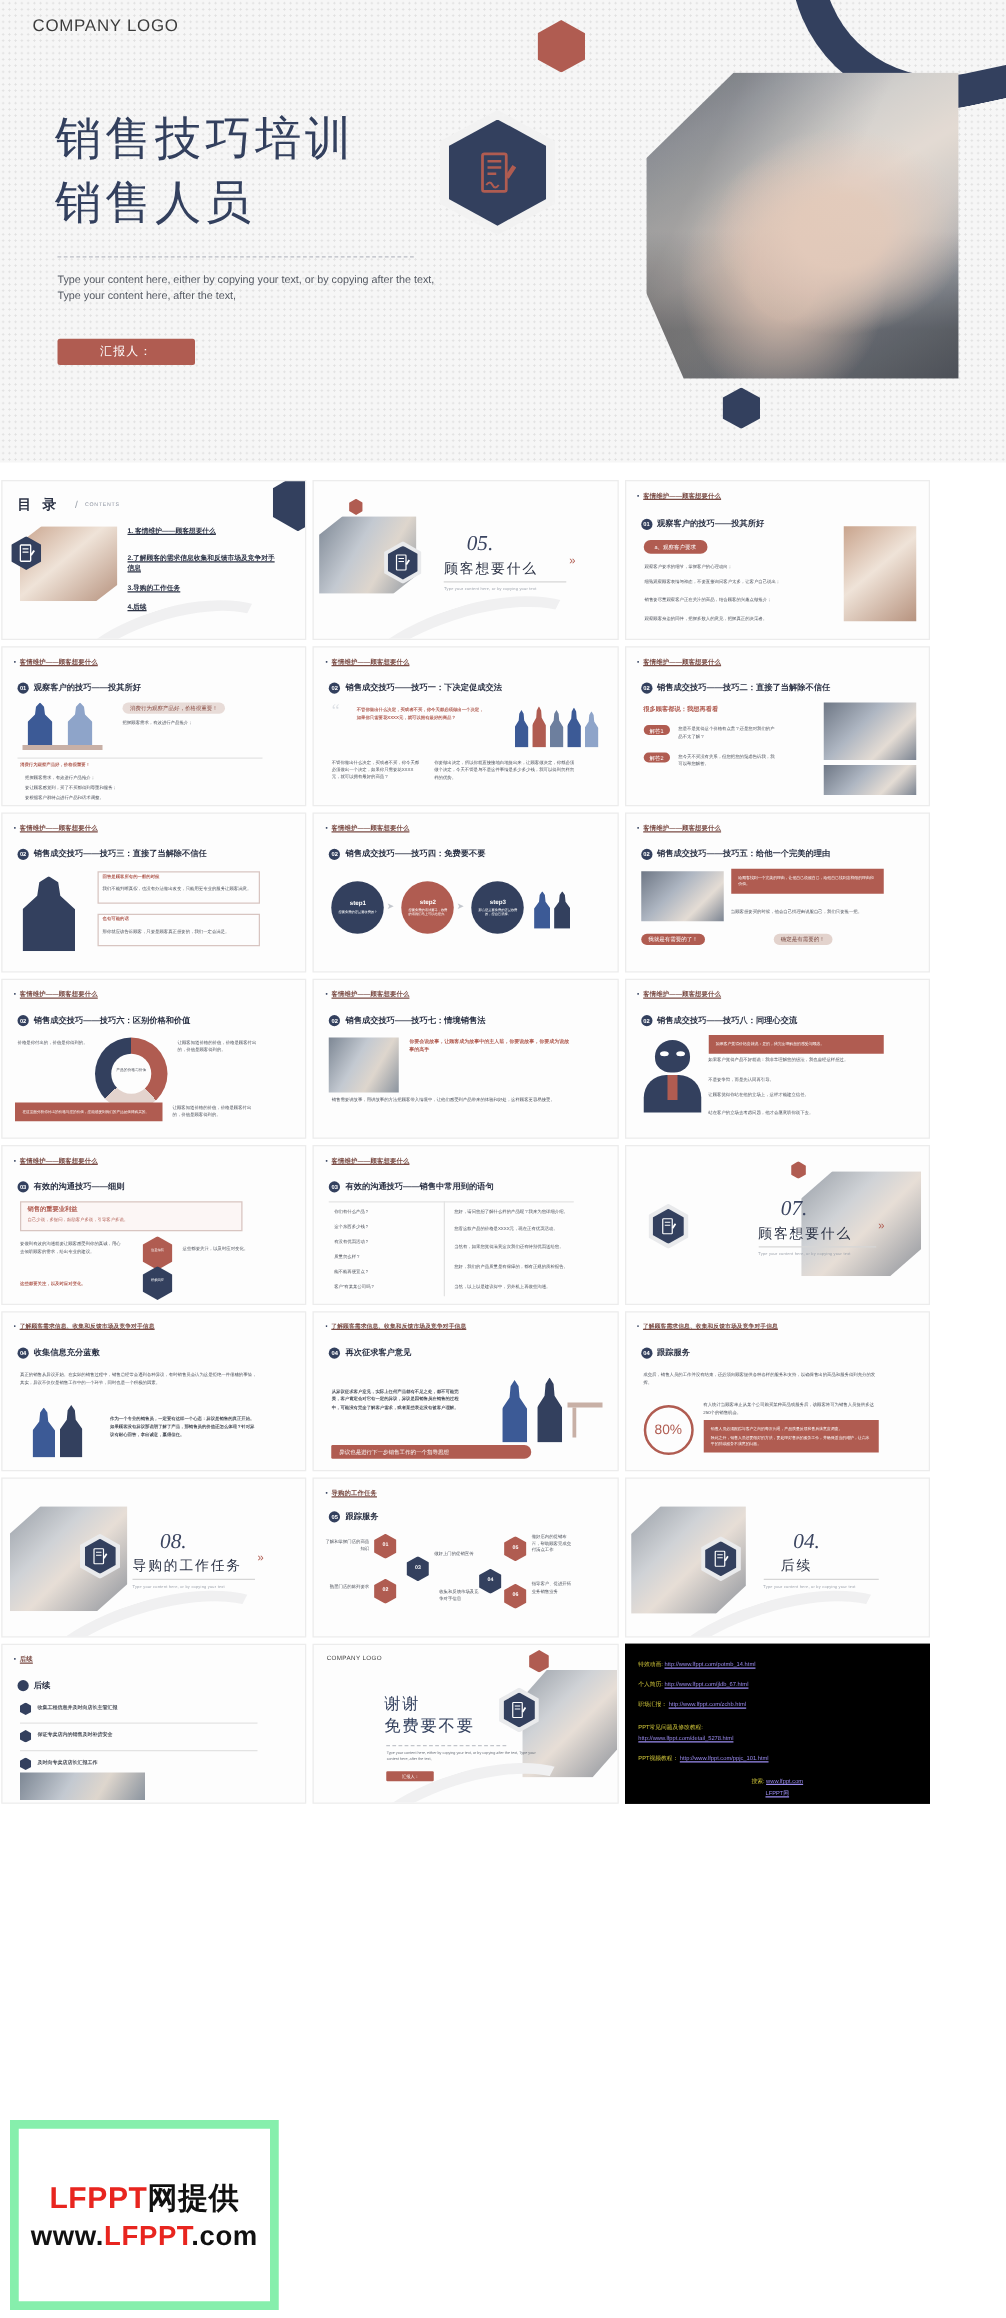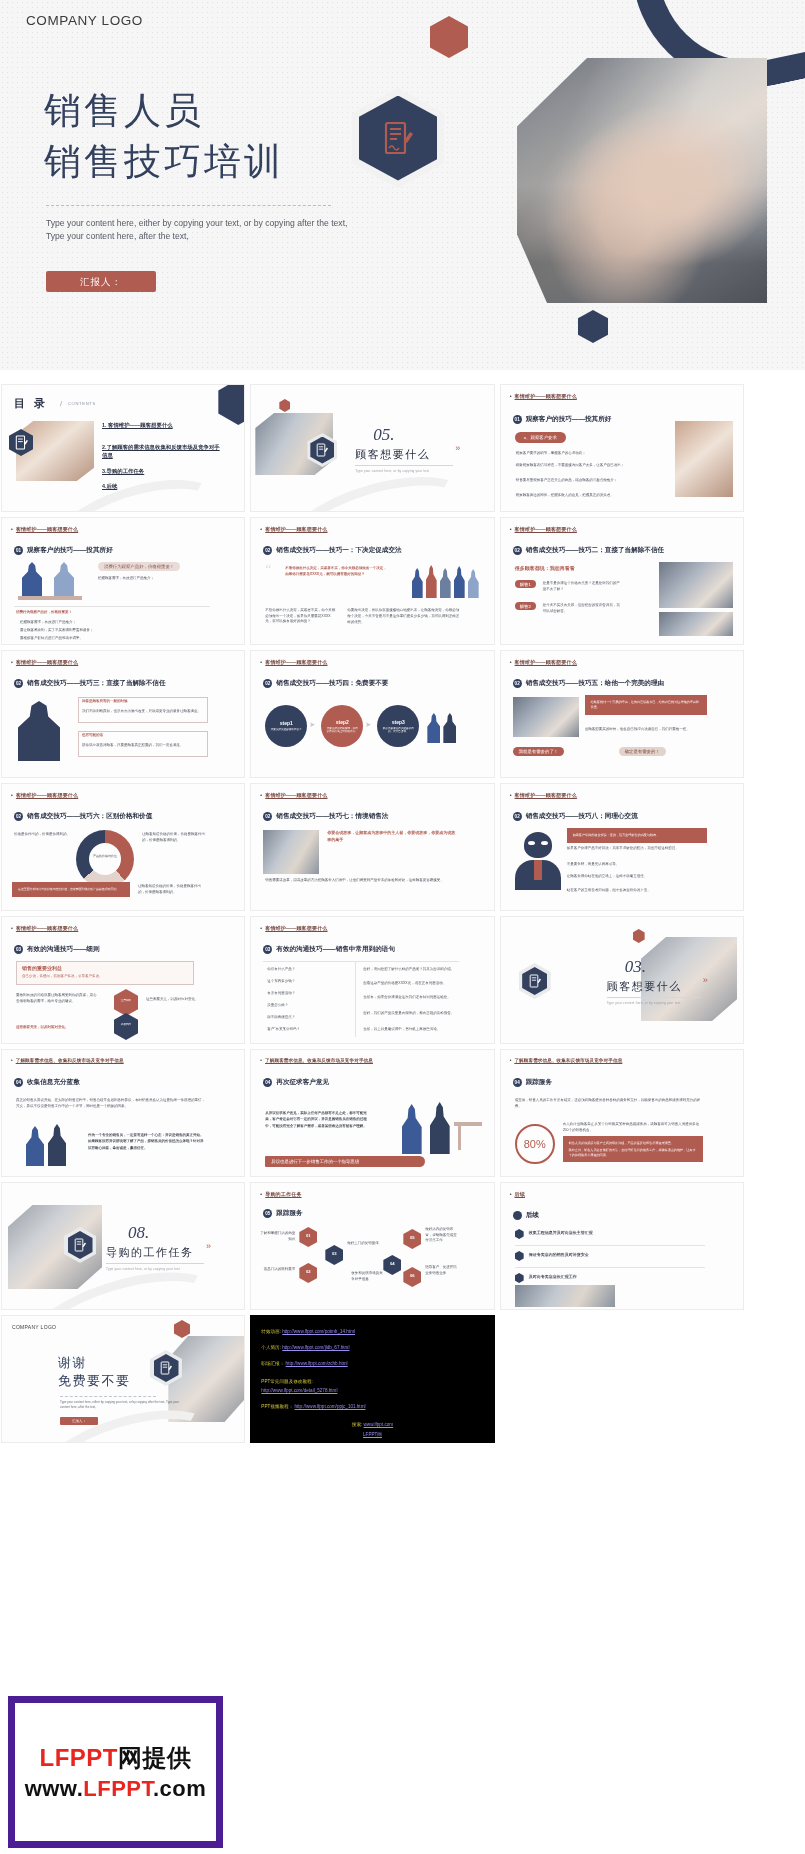--- a/index.html
+++ b/index.html
@@ -206,21 +206,21 @@
     clip-path:polygon(50% 0%,68% 8%,72% 26%,100% 44%,100% 100%,0% 100%,0% 44%,28% 26%,32% 8%);
   }
   .person {
     position:absolute; background:#3c5a96;
     clip-path:polygon(50% 0%,66% 10%,70% 28%,100% 46%,100% 100%,0% 100%,0% 46%,30% 28%,34% 10%);
   }
 
   
   .watermark {
     position:absolute; left:8px; bottom:6px; width:215px; height:152px;
-    background:#4c1d95; padding:7px; display:flex; align-items:center; justify-content:center;
+    background:#86efac; padding:7px; display:flex; align-items:center; justify-content:center;
   }
   .watermark .inner {
     background:#fff; width:100%; height:100%;
     display:flex; flex-direction:column; align-items:center; justify-content:center;
   }
   .wm1 { font-size:24px; font-weight:bold; letter-spacing:.5px; }
   .wm2 { font-size:22px; font-weight:bold; letter-spacing:.5px; margin-top:2px; }
   .wm-red { color:#e8251f; }
   .wm-dark{ color:#111; }
 
@@ -245,22 +245,22 @@
           <rect x="3" y="2" width="19" height="30" rx="1.5" fill="none" stroke="#b05c51" stroke-width="2.2"></rect>
           <line x1="7" y1="8" x2="18" y2="8" stroke="#b05c51" stroke-width="2"></line>
           <line x1="7" y1="13" x2="18" y2="13" stroke="#b05c51" stroke-width="2"></line>
           <line x1="7" y1="18" x2="14" y2="18" stroke="#b05c51" stroke-width="2"></line>
           <path d="M6 27 q3 -4 5 0 t5 0" fill="none" stroke="#b05c51" stroke-width="1.6"></path>
           <path d="M21 20 L27 11 l3 2 -6 9 z" fill="#b05c51"></path>
         </svg>
       </div>
     </div>
     <div class="hero-title">
+      <div>销售技巧培训</div>
       <div>销售人员</div>
-      <div>销售技巧培训</div>
     </div>
     <div class="hero-rule"></div>
     <div class="hero-sub">Type your content here, either by copying your text, or by copying after the text, Type your content here, after the text,</div>
     <div class="hero-btn">汇报人：</div>
     <div class="hero-hex-navy"></div>
   </div>
 
   <div class="grid">
 
     <div class="slide minigrid">
@@ -489,21 +489,21 @@
       <div class="hexsm lighthex" style="left:18px;top:46px;width:32px;height:36px;">
         <div class="hexsm navyhex" style="left:3.5px;top:4px;width:25px;height:28px;position:absolute;">
           <svg viewBox="0 0 30 34" style="width:12px;height:14px;margin:7px 0 0 6.5px;">
             <rect x="3" y="2" width="19" height="30" rx="1.5" fill="none" stroke="#fff" stroke-width="2.4"></rect>
             <line x1="7" y1="9" x2="18" y2="9" stroke="#fff" stroke-width="2.2"></line>
             <line x1="7" y1="15" x2="18" y2="15" stroke="#fff" stroke-width="2.2"></line>
             <path d="M21 20 L27 11 l3 2 -6 9 z" fill="#fff"></path>
           </svg>
         </div>
       </div>
-      <div class="sec-num" style="left:124px;top:40px;">03.</div>
+      <div class="sec-num" style="left:124px;top:40px;">07.</div>
       <div class="sec-title" style="left:106px;top:62px;">顾客想要什么</div>
       <div class="sec-rule" style="left:106px;top:80px;width:94px;"></div>
       <div class="sec-sub" style="left:106px;top:84px;width:100px;">Type your content here, or by copying your text</div>
       <div class="chev" style="left:202px;top:58px;">»</div>
     </div>
 
     <div class="slide minigrid">
       <div class="kicker" style="font-size:4.6px;">了解顾客需求信息、收集和反馈市场及竞争对手信息</div>
       <div class="numcircle" style="left:12px;top:28px;">04</div>
       <div class="headline" style="left:25px;top:28px;">收集信息充分蓝敷</div>
@@ -583,20 +583,38 @@
 
       <div class="hexsm redhex" style="left:152px;top:46px;width:18px;height:20px;"></div>
       <div style="position:absolute;left:152px;top:52px;width:18px;text-align:center;color:#fff;font-size:4.2px;font-weight:bold;">05</div>
       <div class="body-txt" style="left:174px;top:44px;width:34px;">做好店内的促销布置，帮助顾客完成交付清点工作</div>
 
       <div class="hexsm redhex" style="left:152px;top:84px;width:18px;height:20px;"></div>
       <div style="position:absolute;left:152px;top:90px;width:18px;text-align:center;color:#fff;font-size:4.2px;font-weight:bold;">06</div>
       <div class="body-txt" style="left:174px;top:82px;width:34px;">指导客户、促进开拓业务销售业务</div>
     </div>
 
+    <div class="slide minigrid">
+      <div class="ph" style="left:4px;top:22px;width:92px;height:86px;clip-path:polygon(26% 0%,100% 0%,100% 74%,74% 100%,0% 100%,0% 26%);"></div>
+      <div class="hexsm lighthex" style="left:60px;top:46px;width:32px;height:36px;">
+        <div class="hexsm navyhex" style="left:3.5px;top:4px;width:25px;height:28px;position:absolute;">
+          <svg viewBox="0 0 30 34" style="width:12px;height:14px;margin:7px 0 0 6.5px;">
+            <rect x="3" y="2" width="19" height="30" rx="1.5" fill="none" stroke="#fff" stroke-width="2.4"></rect>
+            <line x1="7" y1="9" x2="18" y2="9" stroke="#fff" stroke-width="2.2"></line>
+            <line x1="7" y1="15" x2="18" y2="15" stroke="#fff" stroke-width="2.2"></line>
+            <path d="M21 20 L27 11 l3 2 -6 9 z" fill="#fff"></path>
+          </svg>
+        </div>
+      </div>
+      <div class="sec-num" style="left:134px;top:40px;">04.</div>
+      <div class="sec-title" style="left:124px;top:62px;">后续</div>
+      <div class="sec-rule" style="left:110px;top:80px;width:92px;"></div>
+      <div class="sec-sub" style="left:110px;top:84px;width:96px;">Type your content here, or by copying your text</div>
+      <div class="swoosh" style="left:10px;bottom:-72px;width:220px;height:100px;"></div>
+    </div>
 
     <div class="slide minigrid">
       <div class="kicker">后续</div>
       <div class="numcircle" style="left:12px;top:28px;"></div>
       <div class="headline" style="left:25px;top:28px;">后续</div>
       <div class="hexsm navyhex" style="left:14px;top:46px;width:9px;height:10px;"></div>
       <div class="body-txt" style="left:28px;top:47px;width:176px;font-weight:bold;font-size:4px;">收集工程信息并及时向店长主管汇报</div>
       <div class="thin-rule" style="left:14px;top:62px;width:190px;"></div>
       <div class="hexsm navyhex" style="left:14px;top:68px;width:9px;height:10px;"></div>
       <div class="body-txt" style="left:28px;top:69px;width:176px;font-weight:bold;font-size:4px;">保证专卖店内的销售及时补货安全</div>

